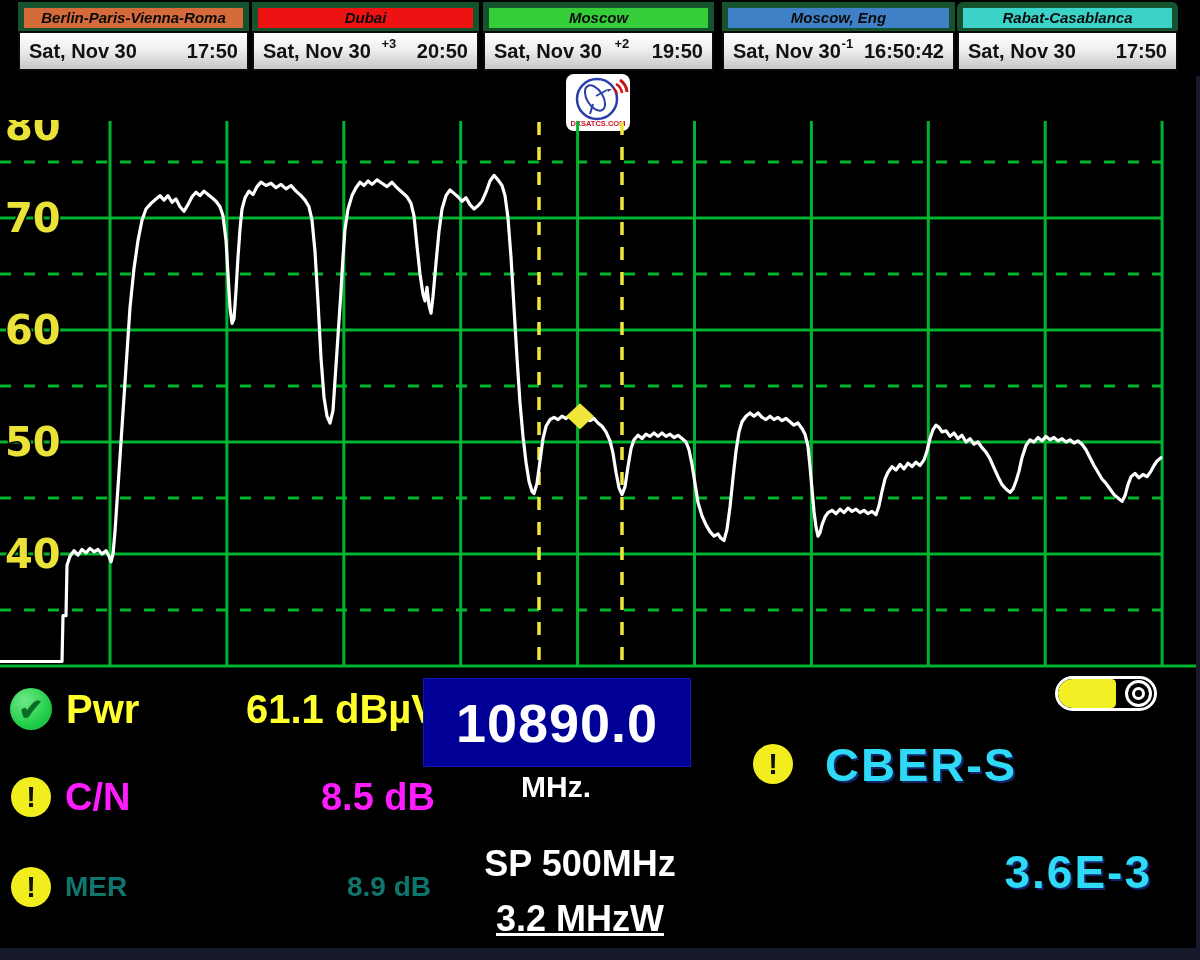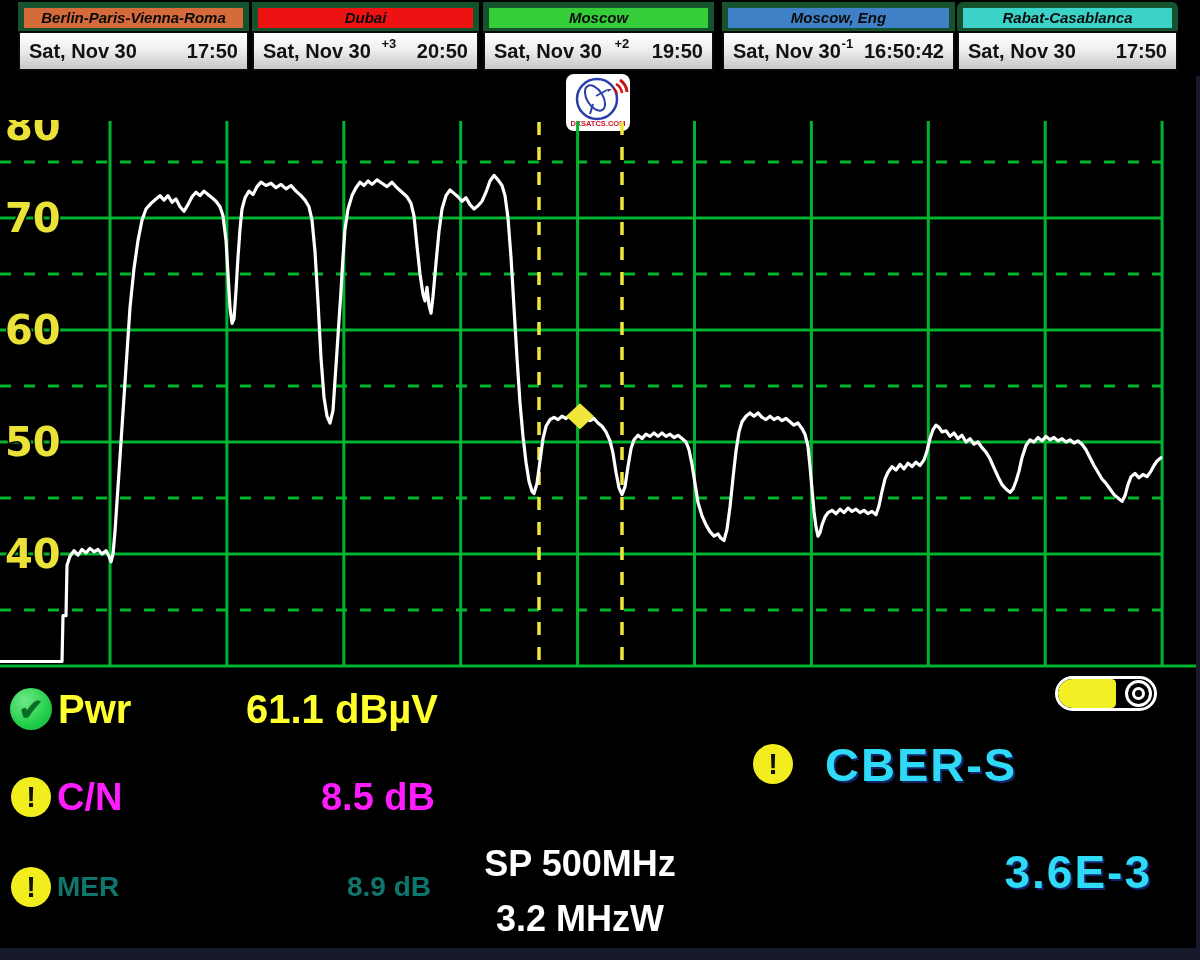--- a/index.html
+++ b/index.html
@@ -20,37 +20,37 @@
   .logo svg{position:absolute;left:0;top:0;}
   
   #chart-svg{position:absolute;left:0;top:120px;}
   
   .brow{position:absolute;display:flex;align-items:center;}
   .icon-circle{border-radius:50%;display:flex;align-items:center;justify-content:center;
                font-weight:bold;flex:0 0 auto;}
   .icon-check{width:42px;height:42px;background:radial-gradient(circle at 35% 30%,#6fe98a,#23cf4a 60%,#14aa38);
               color:#0a6b25;font-size:30px;}
   .icon-warn{width:40px;height:40px;background:#f2ee1e;color:#111;font-size:29px;}
-  .rlabel{margin-left:6px;font-weight:bold;}
+  .rlabel{margin-left:14px;font-weight:bold;}
   .rvalue{position:absolute;right:0;top:0;bottom:0;display:flex;align-items:center;font-weight:bold;}
   .row-pwr{left:10px;top:686px;width:428px;height:46px;}
   .row-pwr .rlabel,.row-pwr .rvalue{font-size:40px;color:#ffff2e;}
   .row-cn{left:11px;top:776px;width:424px;height:42px;}
   .row-cn .rlabel,.row-cn .rvalue{font-size:38px;color:#ff1cff;}
   .row-mer{left:11px;top:866px;width:420px;height:42px;}
   .row-mer .rlabel,.row-mer .rvalue{font-size:28px;color:#0f766e;}
   .freq-box{position:absolute;left:423px;top:678px;width:266px;height:87px;background:#000096;
             border:1px solid #1515b5;display:flex;align-items:center;justify-content:center;}
   .freq-box span{color:#fff;font-size:54px;font-weight:bold;letter-spacing:1px;}
   .freq-unit{position:absolute;left:423px;top:770px;width:266px;text-align:center;color:#fff;
              font-size:30px;font-weight:bold;}
   .span-line{position:absolute;left:430px;top:843px;width:300px;text-align:center;color:#fff;
              font-size:36px;font-weight:bold;}
   .bw-line{position:absolute;left:430px;top:898px;width:300px;text-align:center;color:#fff;
-           font-size:36px;font-weight:bold;}
+           font-size:36px;font-weight:bold;text-decoration:underline;}
   .cber-row{left:753px;top:740px;width:330px;height:48px;}
   .cber-label{margin-left:32px;font-size:47px;font-weight:bold;color:#2edaf5;letter-spacing:2px;
               text-shadow:2px 2px 0 #15246b;}
   .cber-value{position:absolute;left:930px;top:845px;width:222px;text-align:right;font-size:46px;
               font-weight:bold;color:#2edaf5;letter-spacing:2px;text-shadow:2px 2px 0 #15246b;}
   
   .battery{position:absolute;left:1055px;top:676px;width:102px;height:35px;border:3px solid #fff;
            border-radius:19px;background:#000;box-sizing:border-box;overflow:hidden;}
   .battery .fill{position:absolute;left:0;top:0;bottom:0;width:60%;background:#f2ef25;
                  border-radius:16px 5px 5px 16px;}
@@ -175,20 +175,24 @@
         <span class="rlabel">C/N</span>
         <span class="rvalue">8.5 dB</span>
       </div>
       <div class="brow row-mer">
         <span class="icon-circle icon-warn">!</span>
         <span class="rlabel">MER</span>
         <span class="rvalue">8.9 dB</span>
       </div>
     </div>
 
+  <div class="freq-box">
+    <span>10890.0</span>
+  </div>
+  <div class="freq-unit">MHz.</div>
   <div class="span-line">SP 500MHz</div>
   <div class="bw-line">3.2 MHzW</div>
 
   <div class="brow cber-row">
     <span class="icon-circle icon-warn">!</span>
     <span class="cber-label">CBER-S</span>
   </div>
   <div class="cber-value">3.6E-3</div>
 
   <div class="battery">

